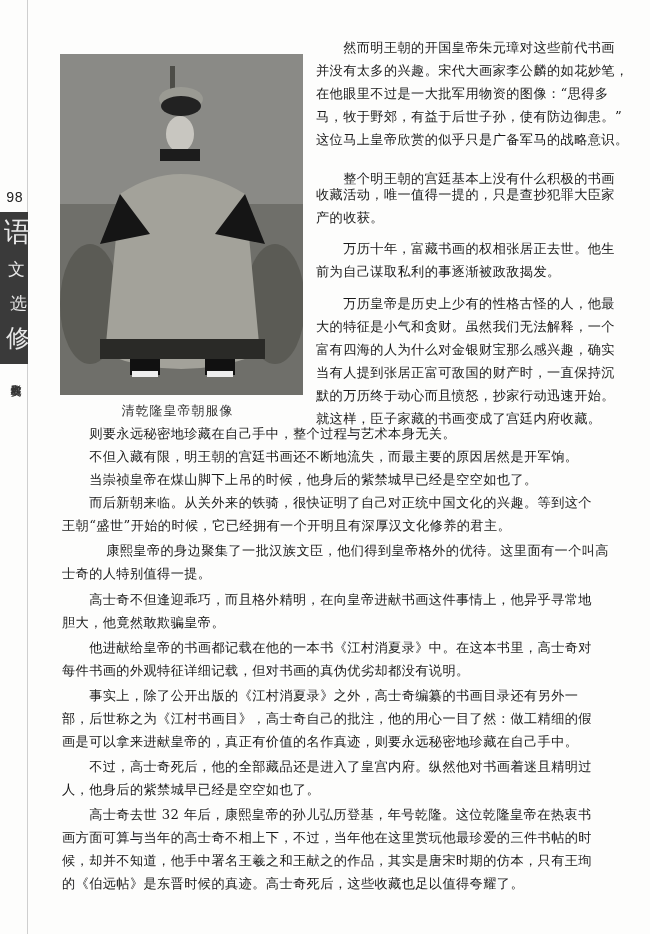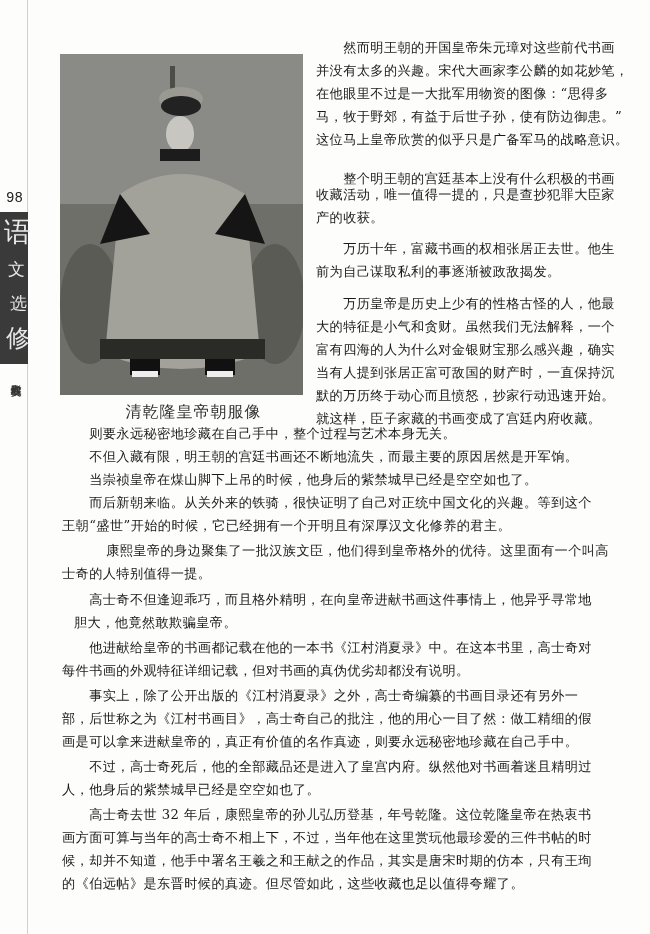--- a/index.html
+++ b/index.html
@@ -10,21 +10,21 @@
   .margin-rule { position:absolute; left:27px; top:0; width:1px; height:934px; background:#cfcfcf; }
   .page-num { position:absolute; left:6px; top:190px; font-family:Liberation Mono, monospace; font-size:14px; color:#222; }
   .side-band { position:absolute; left:0; top:212px; width:28px; height:152px; background:#3a3a3a; }
   .side-band span { position:absolute; color:#e8e8e8; font-family:"DejaVu Serif",serif; }
   .side-band .c0 { left:4px; top:2px; font-size:27px; }
   .side-band .c1 { left:8px; top:46px; font-size:17px; }
   .side-band .c2 { left:10px; top:80px; font-size:17px; }
   .side-band .c3 { left:6px; top:110px; font-size:24px; }
   .side-sub { position:absolute; left:9px; top:376px; width:12px; font-size:11px; line-height:12.5px; color:#333; writing-mode:vertical-rl; letter-spacing:0; }
   .photo { position:absolute; left:60px; top:54px; width:243px; height:341px; background:linear-gradient(180deg,#8d8d8a 0%,#7b7b78 45%,#55554f 100%); overflow:hidden; }
-  .caption { position:absolute; left:72px; top:402px; width:243px; text-align:center; font-family:"Liberation Sans","DejaVu Sans",sans-serif; font-size:16px; color:#333; letter-spacing:1px; }
+  .caption { position:absolute; left:56px; top:402px; width:243px; text-align:center; font-family:"Liberation Sans","DejaVu Sans",sans-serif; font-size:13px; color:#333; letter-spacing:1px; }
   .line { position:absolute; font-size:13.2px; white-space:nowrap; letter-spacing:0.4px; line-height:16px; }
 </style>
 </head>
 <body>
 
 <div class="margin-rule"></div>
 <div class="page-num">98</div>
 
 <div class="side-band">
   <span class="c0">语</span>
@@ -78,25 +78,25 @@
 
 <div>
   <div class="line" style="left:62px;top:426px">　　则要永远秘密地珍藏在自己手中，整个过程与艺术本身无关。</div>
   <div class="line" style="left:62px;top:449px">　　不但入藏有限，明王朝的宫廷书画还不断地流失，而最主要的原因居然是开军饷。</div>
   <div class="line" style="left:62px;top:472px">　　当崇祯皇帝在煤山脚下上吊的时候，他身后的紫禁城早已经是空空如也了。</div>
   <div class="line" style="left:62px;top:495px">　　而后新朝来临。从关外来的铁骑，很快证明了自己对正统中国文化的兴趣。等到这个</div>
   <div class="line" style="left:62px;top:518px">王朝“盛世”开始的时候，它已经拥有一个开明且有深厚汉文化修养的君主。</div>
   <div class="line" style="left:79px;top:543px">　　康熙皇帝的身边聚集了一批汉族文臣，他们得到皇帝格外的优待。这里面有一个叫高</div>
   <div class="line" style="left:62px;top:566px">士奇的人特别值得一提。</div>
   <div class="line" style="left:62px;top:592px">　　高士奇不但逢迎乖巧，而且格外精明，在向皇帝进献书画这件事情上，他异乎寻常地</div>
-  <div class="line" style="left:74px;top:615px">胆大，他竟然敢欺骗皇帝。</div>
+  <div class="line" style="left:62px;top:615px">胆大，他竟然敢欺骗皇帝。</div>
   <div class="line" style="left:62px;top:640px">　　他进献给皇帝的书画都记载在他的一本书《江村消夏录》中。在这本书里，高士奇对</div>
   <div class="line" style="left:62px;top:663px">每件书画的外观特征详细记载，但对书画的真伪优劣却都没有说明。</div>
   <div class="line" style="left:62px;top:688px">　　事实上，除了公开出版的《江村消夏录》之外，高士奇编纂的书画目录还有另外一</div>
   <div class="line" style="left:62px;top:711px">部，后世称之为《江村书画目》，高士奇自己的批注，他的用心一目了然：做工精细的假</div>
   <div class="line" style="left:62px;top:734px">画是可以拿来进献皇帝的，真正有价值的名作真迹，则要永远秘密地珍藏在自己手中。</div>
   <div class="line" style="left:62px;top:759px">　　不过，高士奇死后，他的全部藏品还是进入了皇宫内府。纵然他对书画着迷且精明过</div>
   <div class="line" style="left:62px;top:782px">人，他身后的紫禁城早已经是空空如也了。</div>
   <div class="line" style="left:62px;top:807px">　　高士奇去世 32 年后，康熙皇帝的孙儿弘历登基，年号乾隆。这位乾隆皇帝在热衷书</div>
   <div class="line" style="left:62px;top:830px">画方面可算与当年的高士奇不相上下，不过，当年他在这里赏玩他最珍爱的三件书帖的时</div>
   <div class="line" style="left:62px;top:853px">候，却并不知道，他手中署名王羲之和王献之的作品，其实是唐宋时期的仿本，只有王珣</div>
-  <div class="line" style="left:62px;top:876px">的《伯远帖》是东晋时候的真迹。但尽管如此，这些收藏也足以值得夸耀了。</div>
+  <div class="line" style="left:62px;top:876px">的《伯远帖》是东晋时候的真迹。高士奇死后，这些收藏也足以值得夸耀了。</div>
 </div>
 
 </body></html>

